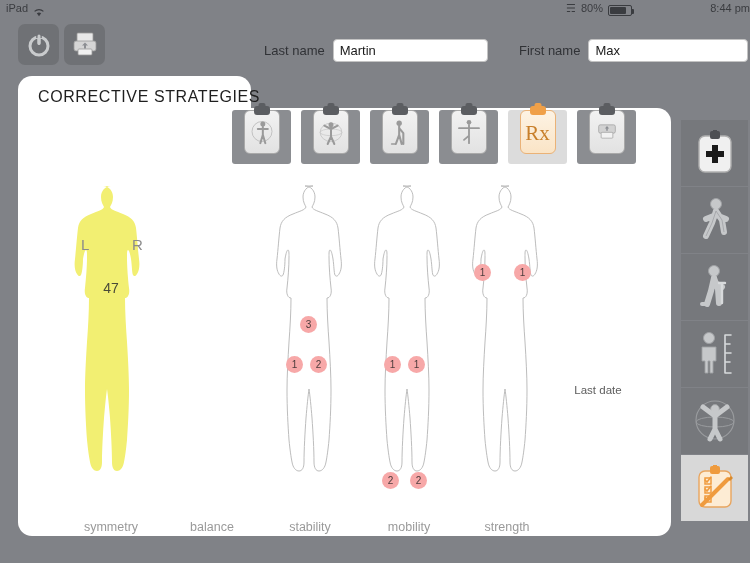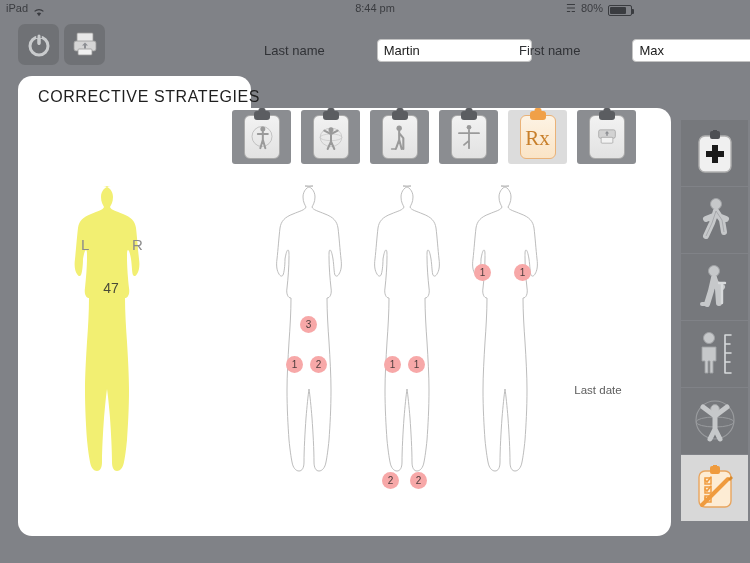--- a/index.html
+++ b/index.html
@@ -11,21 +11,21 @@
   }
   #app { position: relative; width: 750px; height: 563px; }
 
   
   .statusbar {
     position: absolute; left: 0; top: 0; width: 638px; height: 17px;
     background: #808287; color: #3a3c40;
     font-size: 11px; line-height: 17px;
   }
   .sb-left { position: absolute; left: 6px; top: 0; display: flex; align-items: center; gap: 5px; }
-  .sb-center { position: absolute; left: 0; top: 0; width: 750px; text-align: center; }
+  .sb-center { position: absolute; left: 0; top: 0; width: 750px; text-align: right; }
   .sb-right { position: absolute; right: 6px; top: 0; display: flex; align-items: center; gap: 5px; }
   .wifi-ico { display:inline-block; width: 12px; height: 10px; position: relative; top: 1px; }
   .bt-ico { font-size: 11px; }
   .batt {
     display:inline-block; width: 24px; height: 11px; border: 1px solid #3a3c40;
     border-radius: 2px; position: relative; top: 2px; padding: 1px;
   }
   .batt > i { display:block; width: 80%; height: 100%; background: #3a3c40; border-radius: 1px; }
   .batt:after {
     content:""; position:absolute; right:-3px; top:3px; width:2px; height:5px;
@@ -41,21 +41,20 @@
   }
   .tb-power { left: 18px; }
   .tb-print { left: 64px; background: #6f7175; }
 
   .field-group { position: absolute; top: 22px; display: flex; align-items: center; }
   .field-label { font-size: 13px; color: #303236; margin-right: 8px; white-space: nowrap; }
   .field-box {
     height: 23px; background: #fff; border: 1px solid #c3c3c3; border-radius: 4px;
     font-size: 13px; color: #1a1a1a; padding: 0 6px; line-height: 21px;
     font-family: "Liberation Sans", sans-serif;
-    margin-left: 44px;
   }
   #lastname-group { left: 264px; align-items: center; }
   #lastname-group .field-box { width: 155px; }
   #firstname-group { left: 519px; }
   #firstname-group .field-box { width: 160px; }
 
   
   .card-tab {
     position: absolute; left: 18px; top: 76px; width: 233px; height: 34px;
     background: #fff; border-radius: 14px 14px 0 0;
@@ -66,21 +65,21 @@
   }
   .card-body {
     position: absolute; left: 18px; top: 108px; width: 653px; height: 428px;
     background: #fff; border-radius: 0 14px 14px 14px;
   }
 
   
   .tabs { position: absolute; left: 232px; top: 110px; display: flex; gap: 10px; z-index: 5; }
   .tab-btn {
     width: 59px; height: 54px; border-radius: 3px;
-    background: #8b8d91; display: flex; align-items: center; justify-content: center;
+    background: #8b8d91; display: flex; justify-content: center;
   }
   .tab-btn.sel { background: #dcdcdc; }
   .clip {
     position: relative; width: 36px; height: 44px;
     background: linear-gradient(#f2f2f2, #e2e2e2);
     border: 1px solid #a9a9a9; border-radius: 6px;
   }
   .clip:before {
     content:""; position:absolute; left:50%; top:-5px; transform:translateX(-50%);
     width: 16px; height: 9px; background: #5b5d61; border-radius: 3px;
@@ -399,14 +398,21 @@
       </svg>
       <div class="marker" style="left:14px; top:84px;">1</div>
       <div class="marker" style="left:54px; top:84px;">1</div>
     </div>
   </div>
 
   <div class="testdate">
     <div class="testdate-label">Last date</div>
   </div>
 
+  <div class="cat-labels">
+    <div class="cat-label" id="cat-0">symmetry</div>
+    <div class="cat-label" id="cat-1">balance</div>
+    <div class="cat-label" id="cat-2">stability</div>
+    <div class="cat-label" id="cat-3">mobility</div>
+    <div class="cat-label" id="cat-4">strength</div>
+  </div>
 
 </div>
 
 </body></html>

